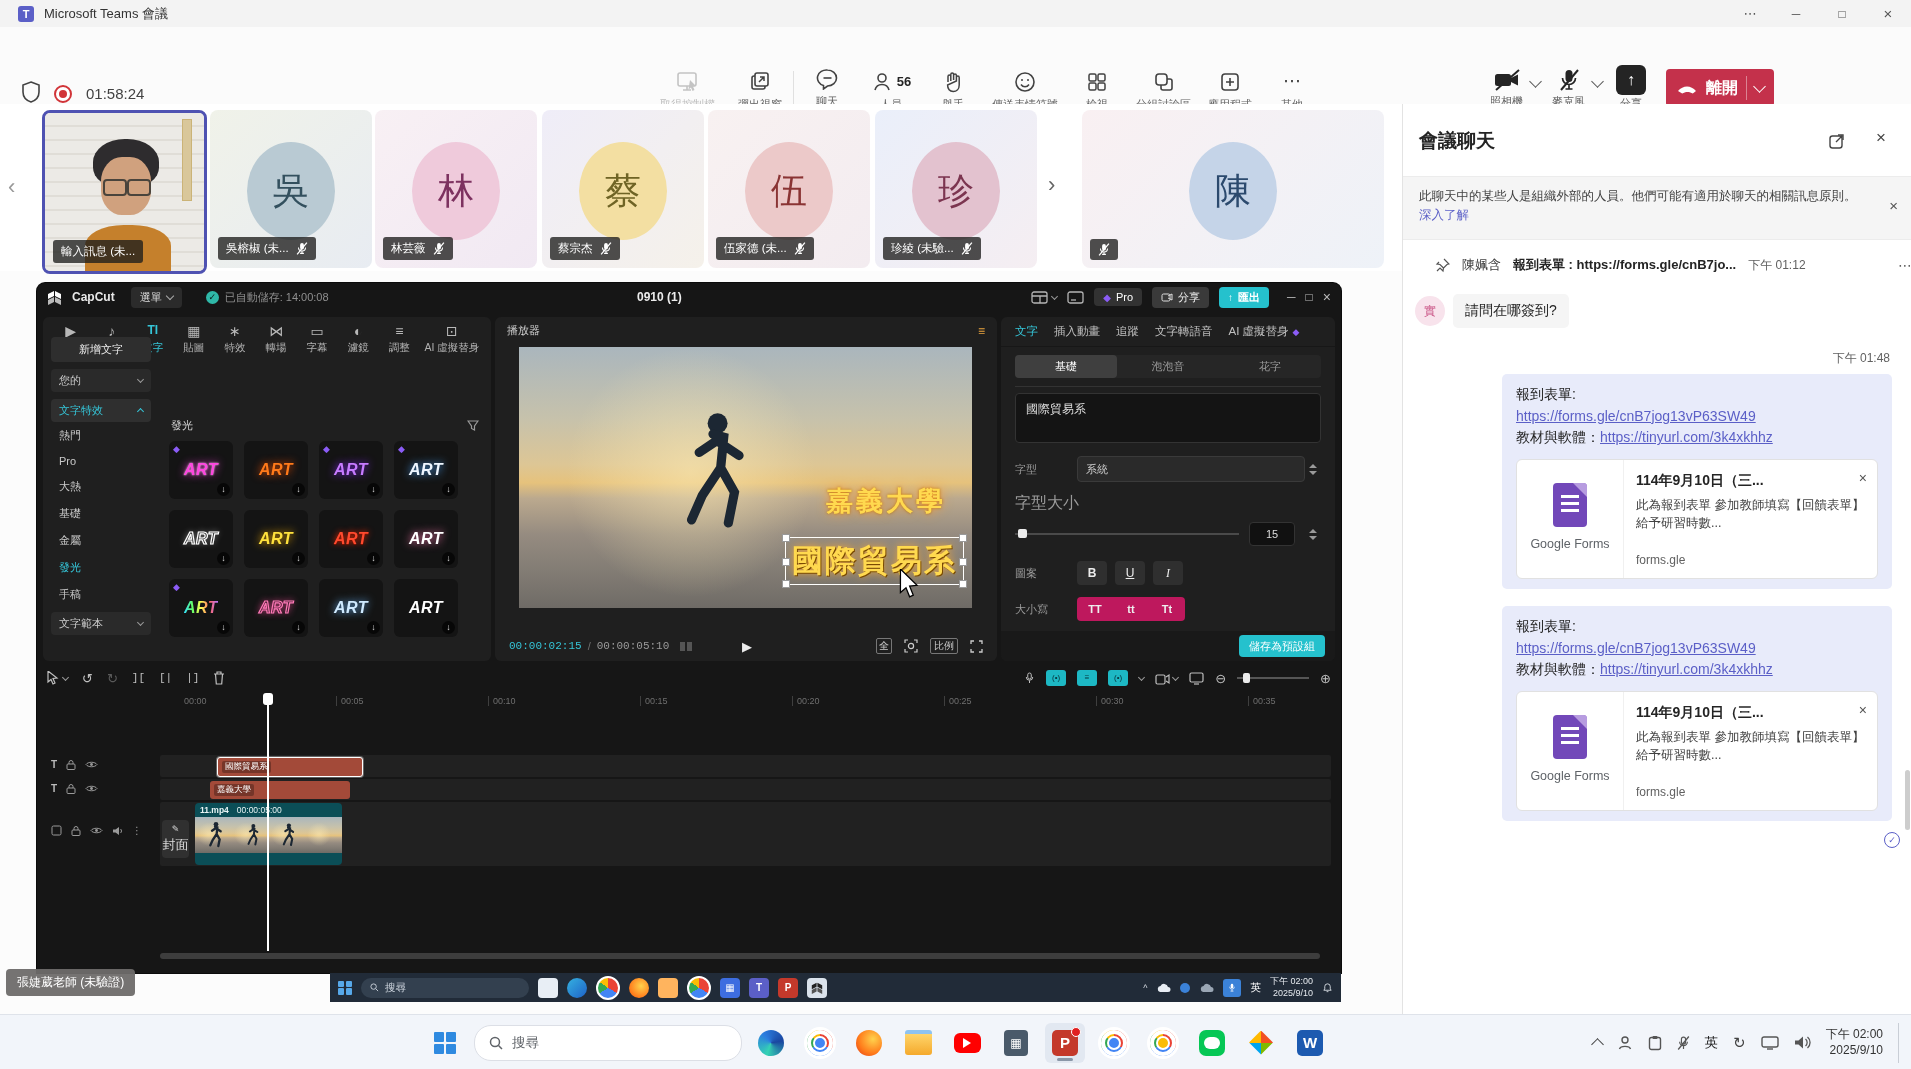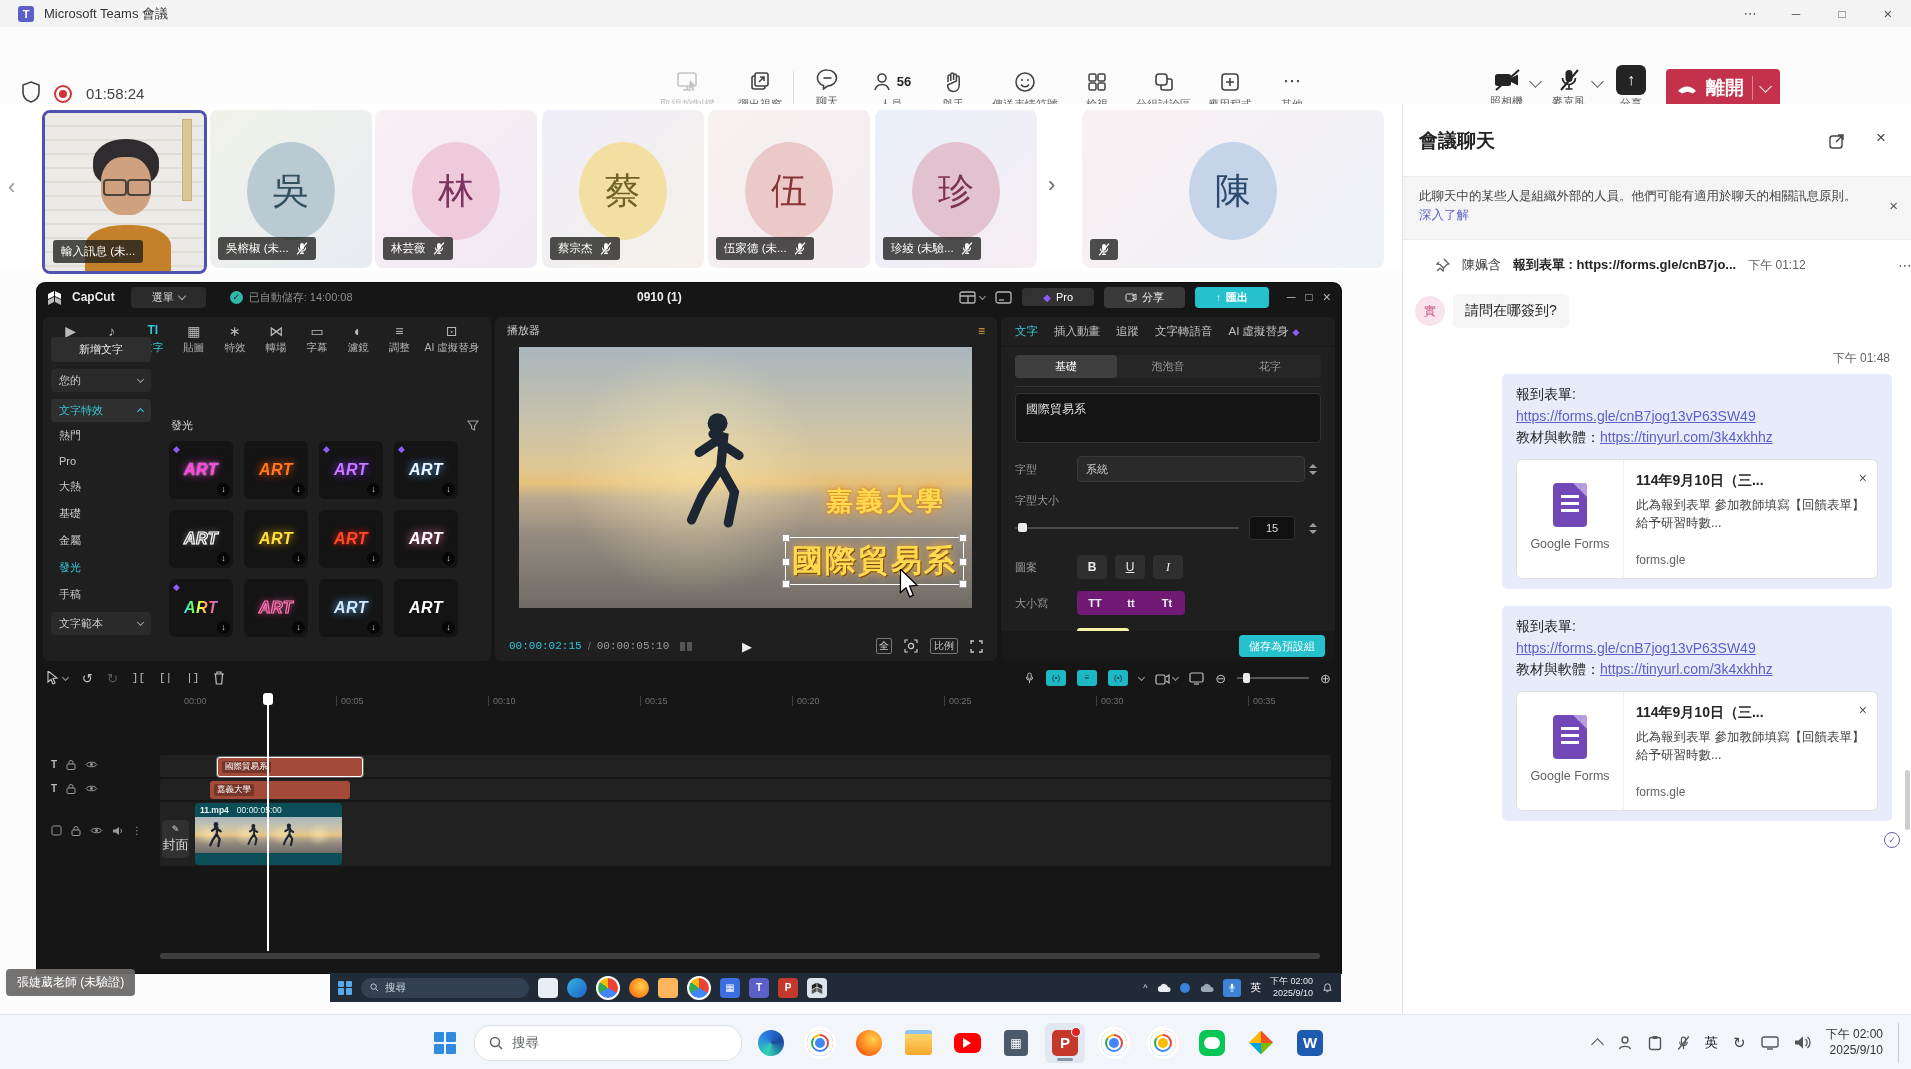--- a/index.html
+++ b/index.html
@@ -36,21 +36,21 @@
   .gcard{background:#fff;border:1px solid #e1e1e1;border-radius:6px;display:flex;margin-top:10px;height:118px;overflow:hidden}
   .gleft{width:106px;display:flex;flex-direction:column;align-items:center;justify-content:center;gap:8px;border-right:1px solid #f0f0f0}
   .gficon{width:34px;height:44px;background:#7248b9;border-radius:4px;position:relative}
   .gficon:before{content:"";position:absolute;right:0;top:0;border:7px solid #b79ce0;border-left-color:transparent;border-bottom-color:transparent;border-radius:0 4px 0 0}
   .gficon i{position:absolute;left:8px;width:18px;height:2.5px;background:#fff}
   .bubble-in{background:#f5f5f5;border-radius:5px;padding:8px 12px;font-size:14px;color:#242424}
   .bubble-out{background:#e8ebfa;border-radius:5px;padding:10px 14px;font-size:14px;color:#242424;line-height:1.55}
   
   #capcut{left:37px;top:283px;width:1304px;height:690px;background:#161616;border-radius:8px 8px 0 0;box-shadow:0 0 0 1px #0b0b0b}
   .ccpanel{position:absolute;background:#1f1f1f;border-radius:6px}
-  .pill{border-radius:4px;font-size:11px;display:flex;align-items:center;gap:5px;padding:3px 21px}
+  .pill{border-radius:4px;font-size:11px;display:flex;align-items:center;gap:5px;padding:3px 9px}
   .cctab{display:flex;flex-direction:column;align-items:center;width:44px;cursor:pointer}
   .cctab .ic{font-size:14px;color:#b8b8b8;height:18px}
   .cctab .lb{font-size:10.5px;color:#b0b0b0;white-space:nowrap}
   .cctab.on .ic,.cctab.on .lb{color:#35c5d8}
   .catitem{font-size:11px;color:#c9c9c9;padding:6px 8px;cursor:pointer}
   .arttile{width:64px;height:58px;background:#141414;border-radius:6px;position:relative;display:flex;align-items:center;justify-content:center;cursor:pointer}
   .arttile span.t{font-size:16px;font-weight:bold;font-style:italic;letter-spacing:.5px}
   .dl{position:absolute;right:3px;bottom:3px;width:13px;height:13px;border-radius:50%;background:rgba(0,0,0,.65);color:#ddd;font-size:9px;line-height:13px;text-align:center}
   .pdia{position:absolute;left:4px;top:3px;font-size:9px;color:#8b5cf6}
   .a0{color:#ff45e0;text-shadow:0 0 8px #ff45e0,0 0 2px #fff}
@@ -217,21 +217,21 @@
       <div class="col">
         <div style="width:30px;height:30px;background:#242424;border-radius:6px;color:#fff;font-size:16px;display:flex;align-items:center;justify-content:center">
           <span>↑</span>
           </div>
         <span class="lb" style="font-size:11px;color:#616161;margin-top:1px">分享</span>
       </div>
       <div id="leave-btn" style="margin-left:14px">
         <svg width="22" height="12" viewBox="0 0 22 12">
             <path d="M2 9C7 3 15 3 20 9l-3.2 2.6c-3-2.2-7.6-2.2-10.6 0z" fill="#fff"></path>
           </svg>
-        <b style="font-size:19px">離開</b>
+        <b style="font-size:16px">離開</b>
         <i style="width:1px;height:24px;background:rgba(255,255,255,.4)"></i>
         <span class="chev" style="border-color:#fff;margin-top:-4px"></span>
       </div>
     </div>
   </div>
 
   <div class="abs" id="filmstrip">
     <span class="abs" style="left:8px;top:70px;font-size:22px;color:#999">‹</span>
 
     <div class="tile" style="left:42px;width:159px;border:3px solid #4f52b2;background:#e9e6e1">
@@ -568,40 +568,40 @@
       <div class="flex" style="padding:0 14px;margin-top:13px">
         <span class="propl">字型</span>
         <div class="flex" style="flex:1;height:24px;background:#2a2a2a;border:1px solid #3a3a3a;border-radius:4px;padding:0 8px;font-size:11px;color:#ccc;justify-content:space-between">
           <span>系統</span>
           </div>
         <div class="spin">
             <b class="up"></b>
             <b class="dn"></b>
           </div>
       </div>
-      <div style="padding:0 14px;margin-top:11px;font-size:11px;color:#9a9a9a">字型大小</div>
+      <div style="padding:0 14px;margin-top:11px;font-size:16px;color:#9a9a9a">字型大小</div>
       <div class="flex" style="padding:0 14px;gap:10px;margin-top:8px">
         <div style="flex:1;height:2px;background:#4a4a4a;position:relative">
           <i style="position:absolute;left:3px;top:-4px;width:9px;height:9px;background:#ececec;border-radius:2px"></i>
           </div>
         <div style="width:44px;height:22px;background:#111;border:1px solid #333;border-radius:4px;text-align:center;line-height:22px;font-size:11px;color:#ddd">15</div>
         <div class="spin">
             <b class="up"></b>
             <b class="dn"></b>
           </div>
       </div>
       <div class="flex" style="padding:0 14px;margin-top:15px">
         <span class="propl">圖案</span>
         <div class="btn-sq" style="font-weight:bold">B</div>
         <div class="btn-sq" style="text-decoration:underline">U</div>
         <div class="btn-sq" style="font-style:italic;font-family:'Liberation Serif','DejaVu Serif',serif">I</div>
       </div>
       <div class="flex" style="padding:0 14px;margin-top:12px">
         <span class="propl">大小寫</span>
-        <div class="flex" style="background:#701a75;border-radius:4px;height:24px">
+        <div class="flex" style="background:#be185d;border-radius:4px;height:24px">
           <span style="width:36px;text-align:center;font-size:11px;color:#eee;font-weight:bold">TT</span>
           <span style="width:36px;text-align:center;font-size:11px;color:#eee;font-weight:bold">tt</span>
           <span style="width:36px;text-align:center;font-size:11px;color:#eee;font-weight:bold">Tt</span>
         </div>
       </div>
       <div class="flex" style="padding:0 14px;margin-top:13px">
         <span class="propl">顏色</span>
         <div style="width:52px;height:17px;background:#f4f4a6;border-radius:3px"></div>
         <span class="chev" style="border-color:#999;width:4px;height:4px;margin:-2px 0 0 8px"></span>
         <div class="flex" style="margin-left:auto;gap:5px;color:#7a7a7a;font-size:10px">

